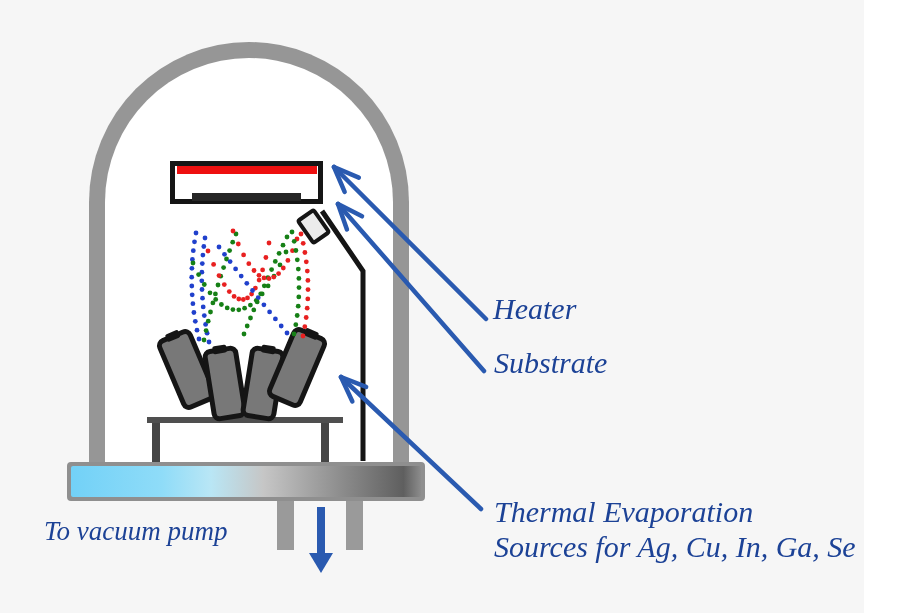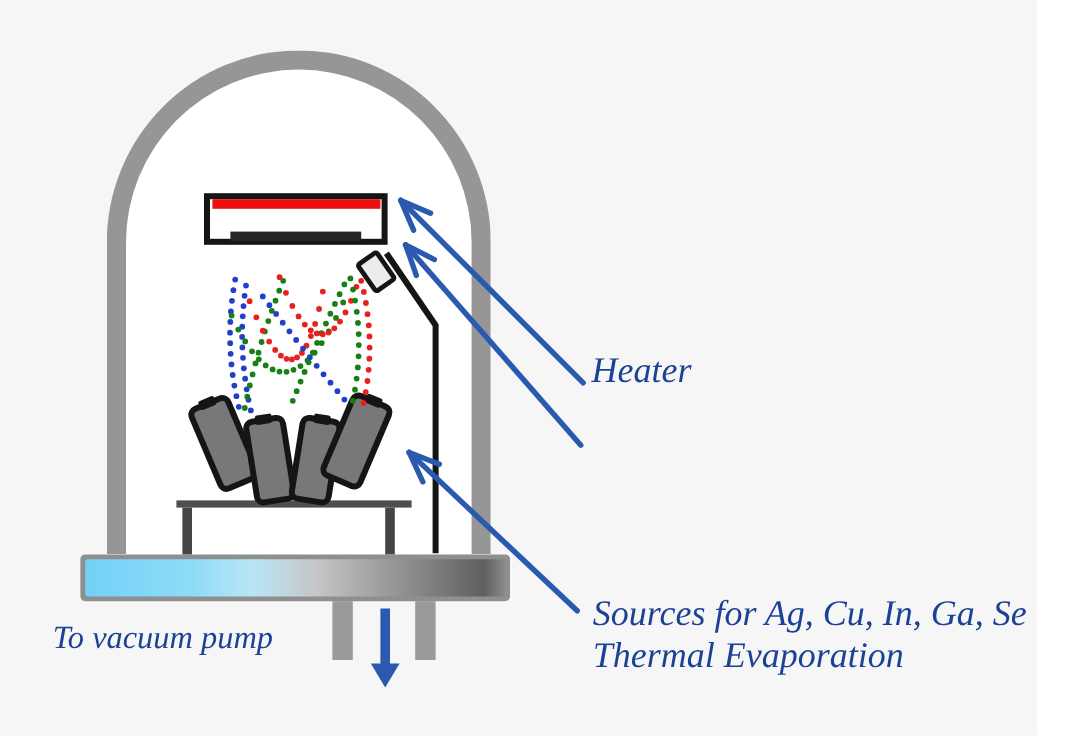--- a/index.html
+++ b/index.html
@@ -277,22 +277,23 @@
       </g>
     <g>
       <line x1="321" y1="507" x2="321" y2="556" stroke-width="8" stroke="#2a5ab0"></line>
       <polygon points="309,553 333,553 321,573" fill="#2a5ab0"></polygon>
     </g>
   </svg>
 
   <div class="ann-label" id="label-heater" style="color: rgb(28, 66, 150);">Heater</div>
 
   <div class="ann-label" id="label-substrate" style="color: rgb(28, 66, 150);">
+    <div>Substrate</div>
   </div>
 
   <div class="ann-label" id="label-sources" style="color: rgb(28, 66, 150);">
+    <div>Thermal Evaporation</div>
     <div>Sources for Ag, Cu, In, Ga, Se</div>
-    <div>Thermal Evaporation</div>
   </div>
 
   <div class="ann-label" id="label-vacuum" style="color: rgb(28, 66, 150);">To vacuum pump</div>
 
 </div>
 
 </body></html>

